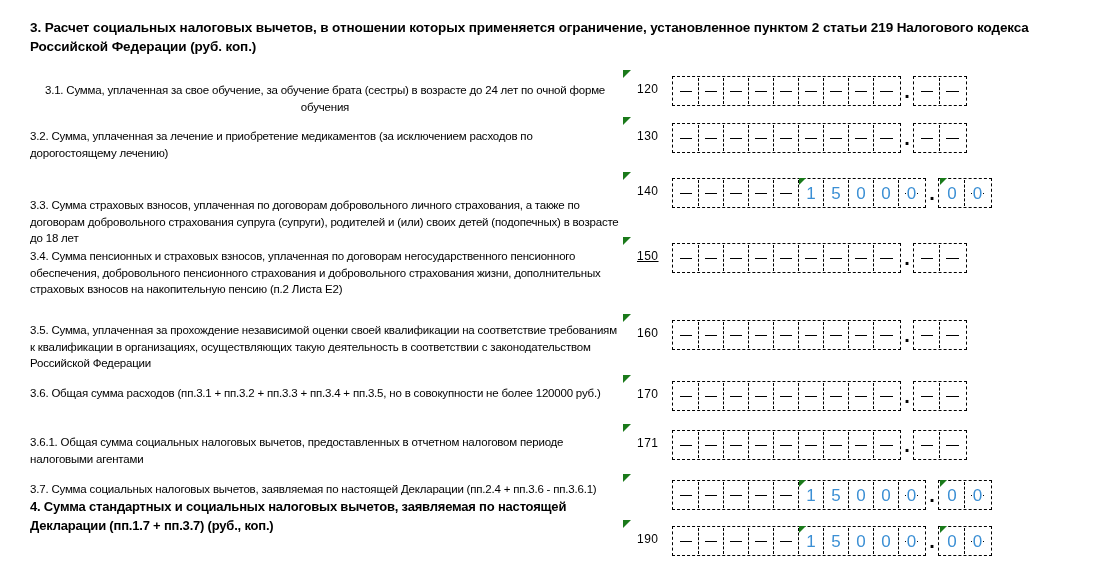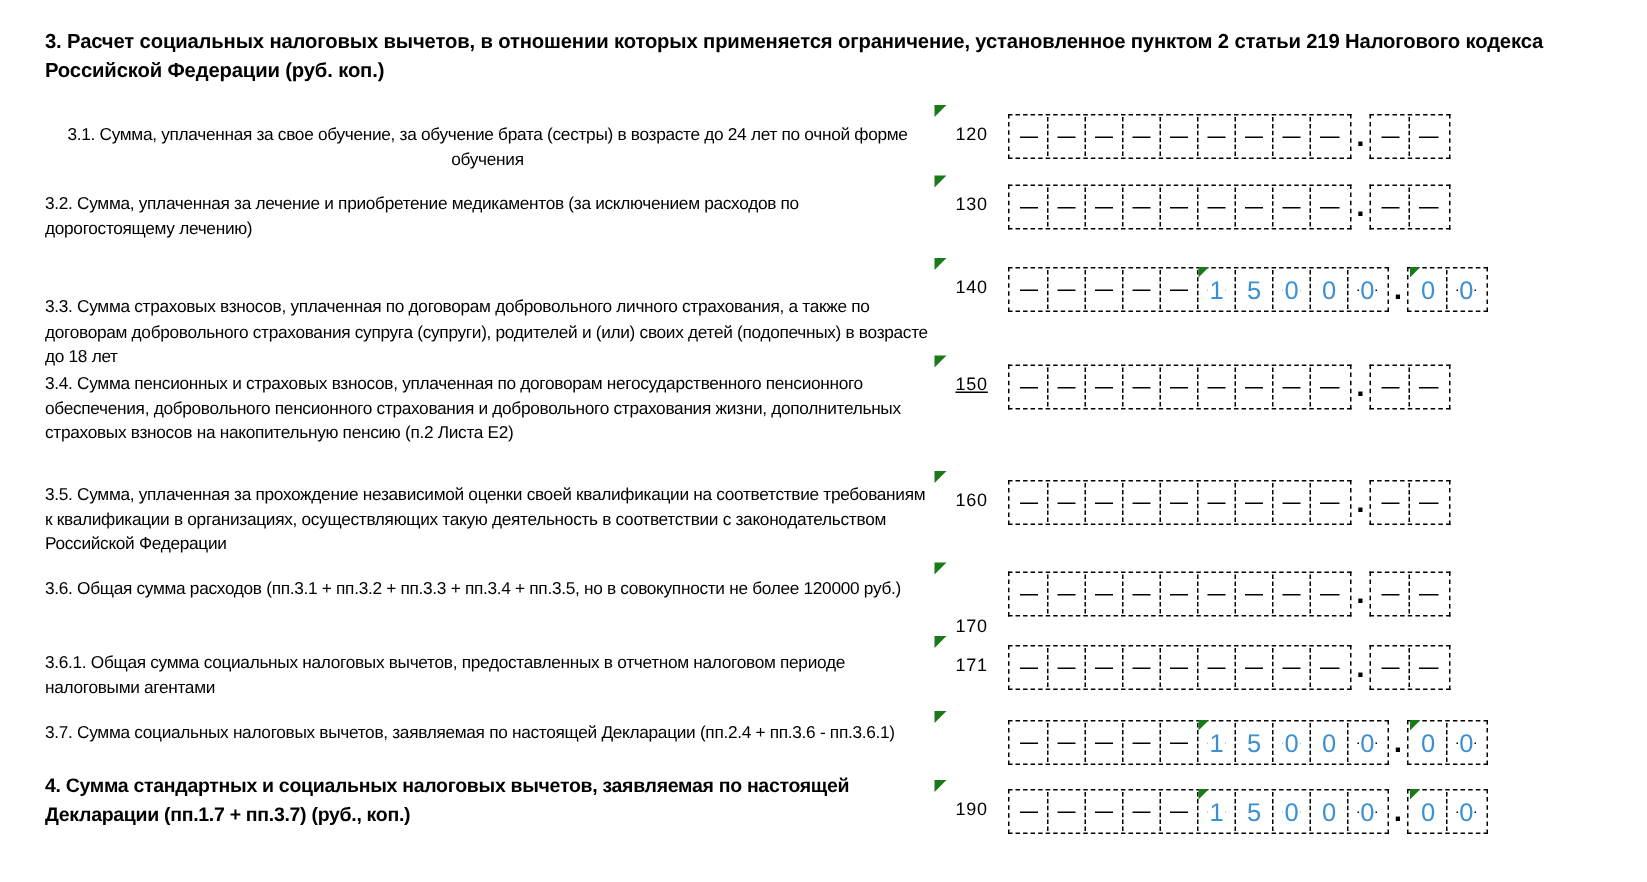--- a/index.html
+++ b/index.html
@@ -260,21 +260,21 @@
           <div class="dot">.</div>
           <div class="cellgroup">
             <div class="cell"></div>
             <div class="cell"></div>
           </div>
         </div>
       </div>
       <div class="row">
         <div class="row-label" style="top: 385px;">3.6. Общая сумма расходов (пп.3.1 + пп.3.2 + пп.3.3 + пп.3.4 + пп.3.5, но в совокупности не более 120000 руб.)</div>
         <div class="flag" style="left: 623px; top: 375px;"></div>
-        <div class="code" style="left: 637px; top: 410px;">170</div>
+        <div class="code" style="left: 637px; top: 387px;">170</div>
         <div class="cells" style="left: 672px; top: 381px;">
           <div class="cellgroup">
             <div class="cell"></div>
             <div class="cell"></div>
             <div class="cell"></div>
             <div class="cell"></div>
             <div class="cell"></div>
             <div class="cell"></div>
             <div class="cell"></div>
             <div class="cell"></div>
@@ -344,21 +344,21 @@
               <span>0</span>
               <i class="cellflag"></i>
             </div>
             <div class="cell">
               <span>0</span>
             </div>
           </div>
         </div>
       </div>
       <div class="row">
-        <div class="row-label bold" style="top: 514px;">4. Сумма стандартных и социальных налоговых вычетов, заявляемая по настоящей Декларации (пп.1.7 + пп.3.7) (руб., коп.)</div>
+        <div class="row-label bold" style="top: 497px;">4. Сумма стандартных и социальных налоговых вычетов, заявляемая по настоящей Декларации (пп.1.7 + пп.3.7) (руб., коп.)</div>
         <div class="flag" style="left: 623px; top: 520px;"></div>
         <div class="code" style="left: 637px; top: 532px;">190</div>
         <div class="cells" style="left: 672px; top: 526px;">
           <div class="cellgroup">
             <div class="cell"></div>
             <div class="cell"></div>
             <div class="cell"></div>
             <div class="cell"></div>
             <div class="cell"></div>
             <div class="cell">

